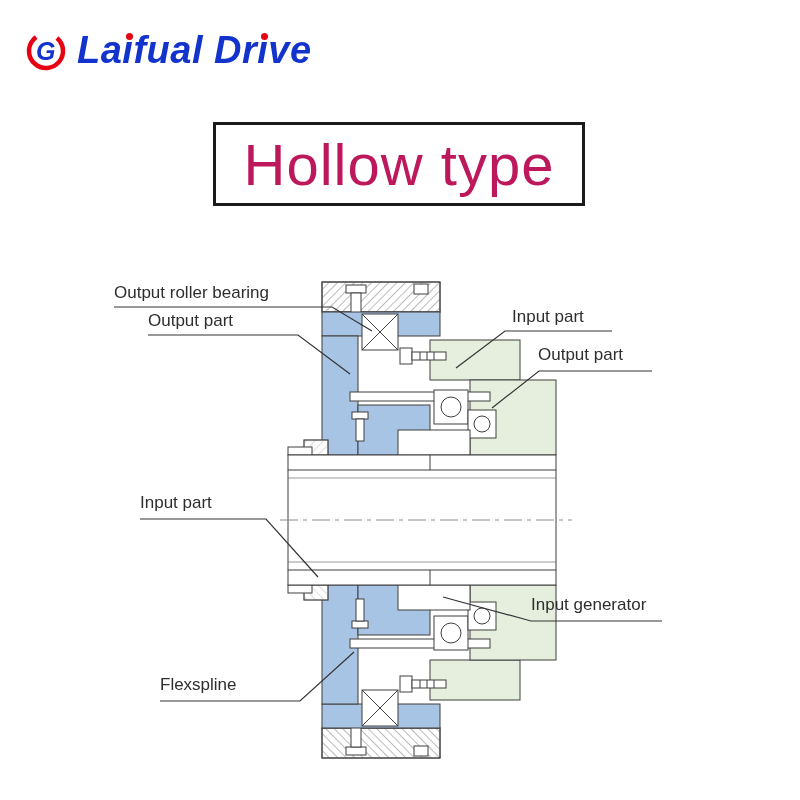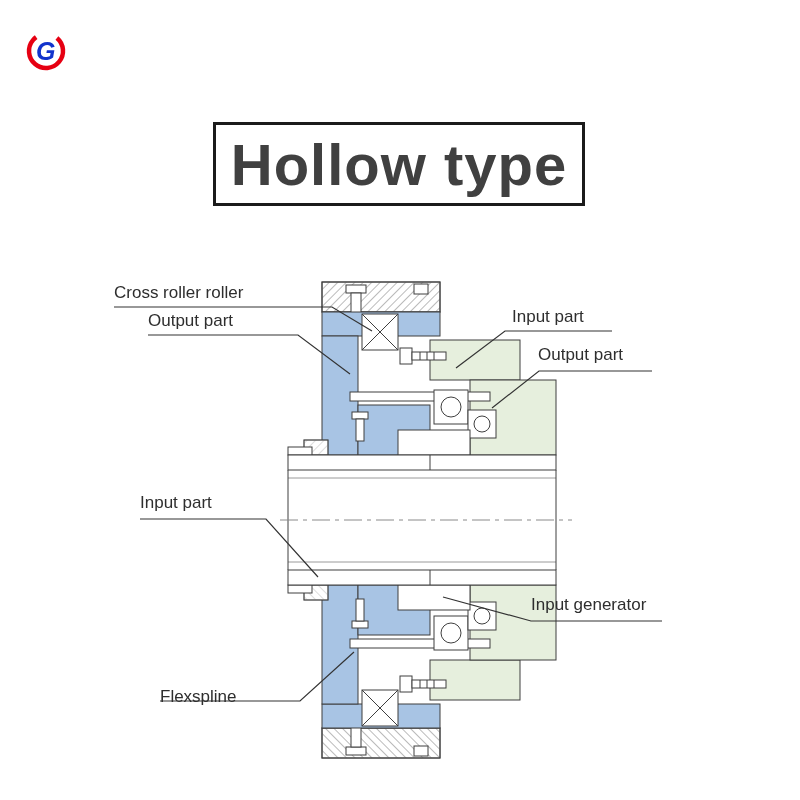--- a/index.html
+++ b/index.html
@@ -17,38 +17,41 @@
   .dot-i{position:relative;display:inline-block;}
   .dot-i::after{
     content:"";position:absolute;top:5px;left:4px;width:7px;height:7px;
     border-radius:50%;background:#e60012;
   }
   
   .title-box{
     position:absolute;left:213px;top:122px;width:372px;height:84px;
     border:3px solid #1b1b1b;box-sizing:border-box;
     display:flex;align-items:center;justify-content:center;
-    font-size:58px;font-weight:700;color:#404040;letter-spacing:1px;
+    font-size:58px;font-weight:400;color:#be185d;letter-spacing:1px;
     background:#ffffff;
   }
   
   .diagram-svg{position:absolute;left:0;top:0;width:800px;height:800px;}
   .label{
     position:absolute;font-size:17px;color:#2e2e2e;white-space:nowrap;
     line-height:20px;
   }
 </style>
 </head>
 <body>
 
 <div class="logo">
   <svg class="logo-icon" viewBox="0 0 44 44">
     <circle cx="22" cy="23" r="17" fill="none" stroke="#e60012" stroke-width="4.5" stroke-dasharray="84 23" transform="rotate(-50 22 23)"></circle>
     <text x="12" y="32" font-size="25" font-weight="bold" font-style="italic" fill="#1233cc">G</text>
   </svg>
+  <div class="logo-text">
+    <span>La</span><span class="dot-i">ı</span><span>fual Dr</span><span class="dot-i">ı</span><span>ve</span>
+  </div>
 </div>
 
 <div class="title-box">
   <span>Hollow type</span>
 </div>
 
 <svg class="diagram-svg" viewBox="0 0 800 800">
   <defs>
     <pattern id="hatch" patternUnits="userSpaceOnUse" width="6" height="6" patternTransform="rotate(45)">
       <line x1="0" y1="0" x2="0" y2="6" stroke="#777" stroke-width="1"></line>
@@ -120,19 +123,19 @@
     <polyline points="114,307 332,307 372,331"></polyline>
     <polyline points="148,335 298,335 350,374"></polyline>
     <polyline points="612,331 505,331 456,368"></polyline>
     <polyline points="652,371 539,371 492,408"></polyline>
     <polyline points="140,519 266,519 318,577"></polyline>
     <polyline points="662,621 531,621 443,597"></polyline>
     <polyline points="160,701 300,701 354,652"></polyline>
   </g>
 </svg>
 
-<div class="label" style="left:114px;top:283px;">Cross roller roller</div>
+<div class="label" style="left:114px;top:283px;">Output roller bearing</div>
 <div class="label" style="left:148px;top:311px;">Output part</div>
 <div class="label" style="left:512px;top:307px;">Input part</div>
 <div class="label" style="left:538px;top:345px;">Output part</div>
 <div class="label" style="left:140px;top:493px;">Input part</div>
 <div class="label" style="left:531px;top:595px;">Input generator</div>
-<div class="label" style="left:160px;top:675px;margin-top:12px;">Flexspline</div>
+<div class="label" style="left:160px;top:675px;">Flexspline</div>
 
 </body></html>

